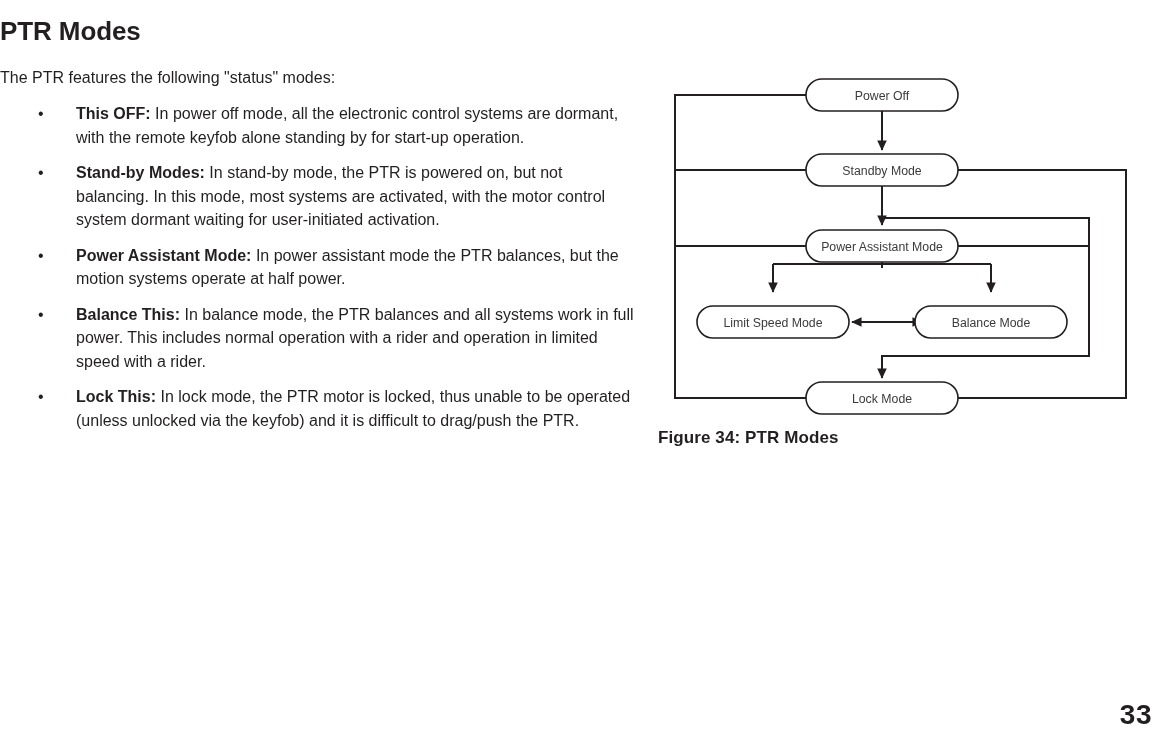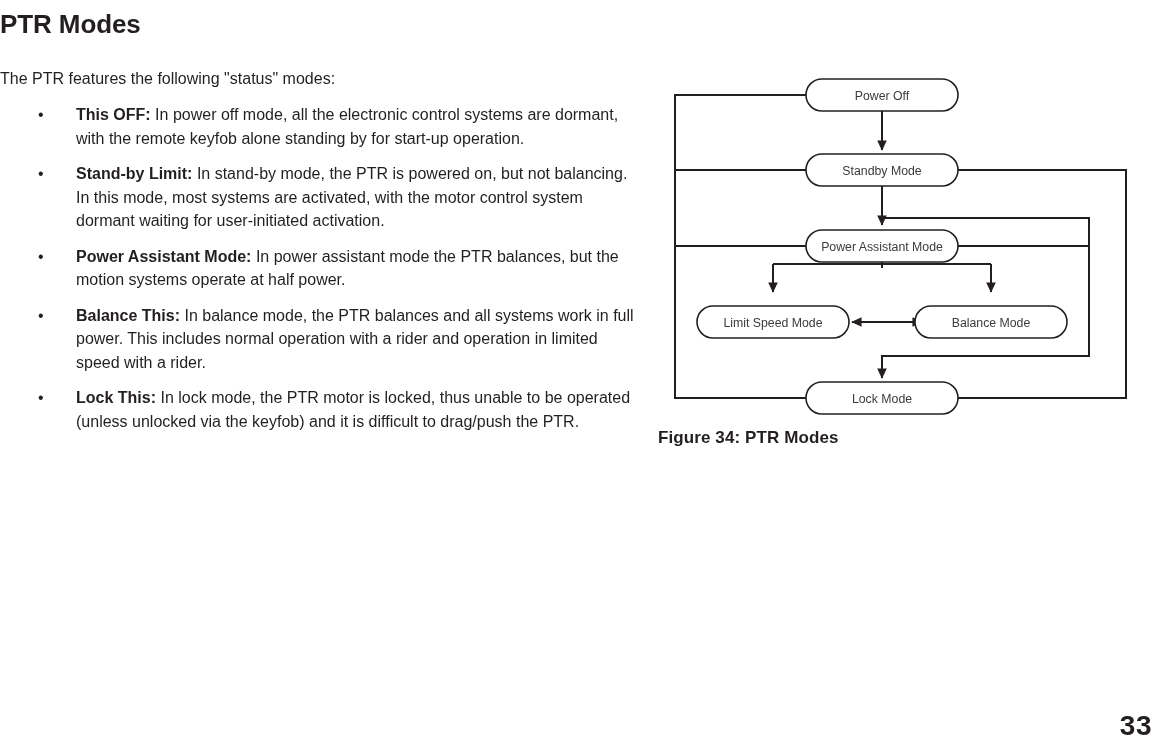--- a/index.html
+++ b/index.html
@@ -19,28 +19,28 @@
   #left-col {
     position: absolute;
     left: 0px; top: 0px;
     width: 636px;
   }
   #page-title {
     font-size: 26px;
     font-weight: bold;
     line-height: 30px;
     margin: 0 0 0 0;
-    padding: 9px 0 0 0;
+    padding: 16px 0 0 0;
     color: #231f20;
     letter-spacing: -0.1px;
   }
   #intro-paragraph {
     font-size: 16px;
     line-height: 20px;
-    margin: 30px 0 0 0;
+    margin: 22px 0 0 0;
     color: #231f20;
   }
   #modes-list {
     list-style: none;
     margin: 14px 0 0 0;
     padding: 0;
   }
   #modes-list li {
     position: relative;
     padding-left: 76px;
@@ -83,42 +83,42 @@
     font-size: 17px;
     font-weight: bold;
     color: #231f20;
     letter-spacing: 0.1px;
   }
 
   
   #page-number {
     position: absolute;
     right: 8px;
-    bottom: 0;
+    bottom: 11px;
     font-size: 28px;
     font-weight: bold;
     color: #231f20;
     letter-spacing: 0.5px;
   }
 </style>
 </head>
 <body>
 
 <div id="left-col">
 
   <h1 id="page-title">PTR Modes</h1>
 
   <p id="intro-paragraph">The PTR features the following "status" modes:</p>
 
   <ul id="modes-list">
     <li>
       <span class="bullet-dot">•</span><span class="mode-name">This OFF:</span><span class="mode-desc"> In power off mode, all the electronic control systems are dormant, with the remote keyfob alone standing by for start-up operation.</span>
     </li>
     <li>
-      <span class="bullet-dot">•</span><span class="mode-name">Stand-by Limit:</span><span class="mode-desc"> In stand-by mode, the PTR is powered on, but not balancing. In this mode, most systems are activated, with the motor control system dormant waiting for user-initiated activation.</span>
+      <span class="bullet-dot">•</span><span class="mode-name">Stand-by Modes:</span><span class="mode-desc"> In stand-by mode, the PTR is powered on, but not balancing. In this mode, most systems are activated, with the motor control system dormant waiting for user-initiated activation.</span>
     </li>
     <li>
       <span class="bullet-dot">•</span><span class="mode-name">Power Assistant Mode:</span><span class="mode-desc"> In power assistant mode the PTR balances, but the motion systems operate at half power.</span>
     </li>
     <li>
       <span class="bullet-dot">•</span><span class="mode-name">Balance This:</span><span class="mode-desc"> In balance mode, the PTR balances and all systems work in full power. This includes normal operation with a rider and operation in limited speed with a rider.</span>
     </li>
     <li>
       <span class="bullet-dot">•</span><span class="mode-name">Lock This:</span><span class="mode-desc"> In lock mode, the PTR motor is locked, thus unable to be operated (unless unlocked via the keyfob) and it is difficult to drag/push the PTR.</span>
     </li>

